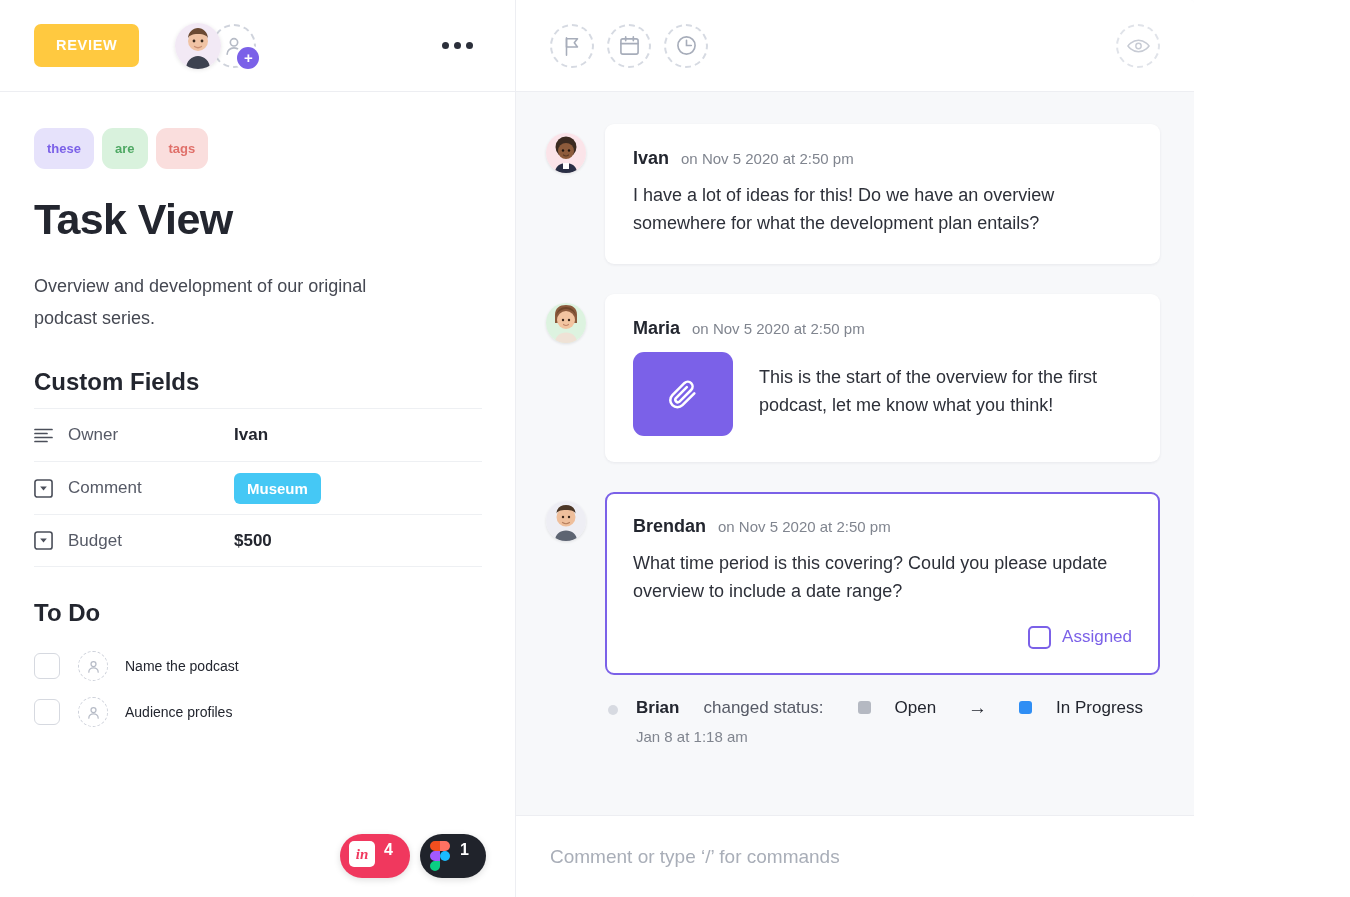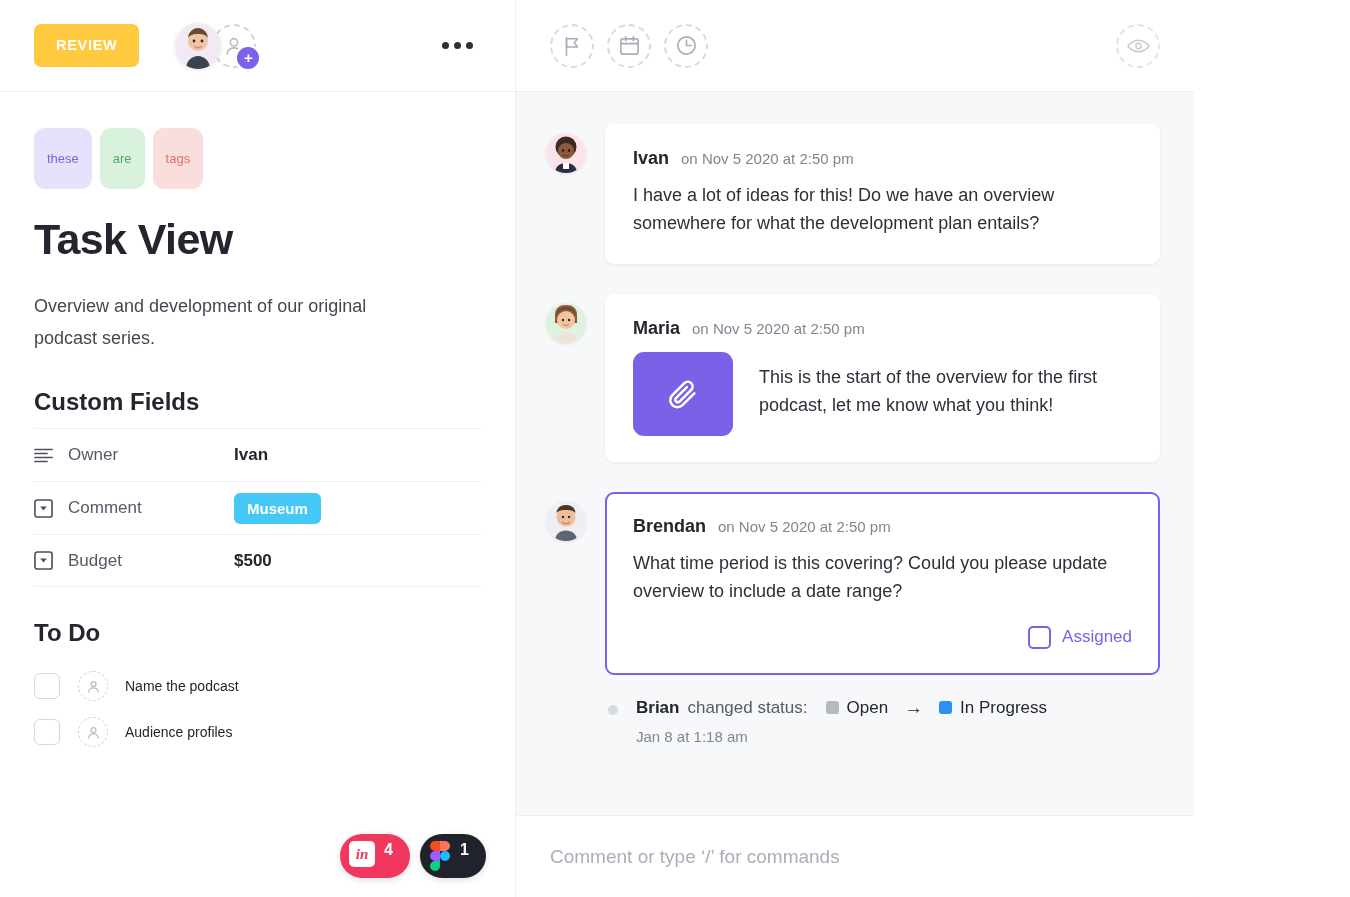--- a/index.html
+++ b/index.html
@@ -107,22 +107,22 @@
 
   .left-body {
     padding: 36px 34px 0 34px;
     flex: 1;
     overflow: hidden;
   }
 
   .tags-row { display: flex; gap: 8px; margin-bottom: 26px; }
   .tag {
     font-size: 13px;
-    font-weight: normal;
-    padding: 24px 13px;
+    font-weight: bold;
+    padding: 14px 13px;
     border-radius: 11px;
     line-height: 1;
     cursor: pointer;
   }
 
   .page-title {
     font-size: 43px;
     font-weight: bold;
     color: #23262f;
     letter-spacing: -0.6px;
@@ -316,21 +316,21 @@
     display: flex;
     align-items: flex-start;
     margin-left: 62px;
     margin-top: -8px;
   }
   .status-dot {
     width: 10px; height: 10px; border-radius: 50%;
     background: #d7dae1; margin-top: 8px; flex-shrink: 0;
   }
   .status-body { margin-left: 18px; }
-  .status-line { display: flex; align-items: center; font-size: 17px; color: #565a66; gap: 8px;}
+  .status-line { display: flex; align-items: center; font-size: 17px; color: #565a66; gap: 24px;}
   .status-user { font-weight: bold; color: #23262f; }
   .sq { width: 13px; height: 13px; border-radius: 3px; display:inline-block; }
   .status-ts { font-size: 15px; color: #80858f; margin-top: 9px; }
 
   .comment-input-bar {
     height: 82px;
     background: #ffffff;
     border-top: 1px solid #edeef2;
     display: flex;
     align-items: center;

